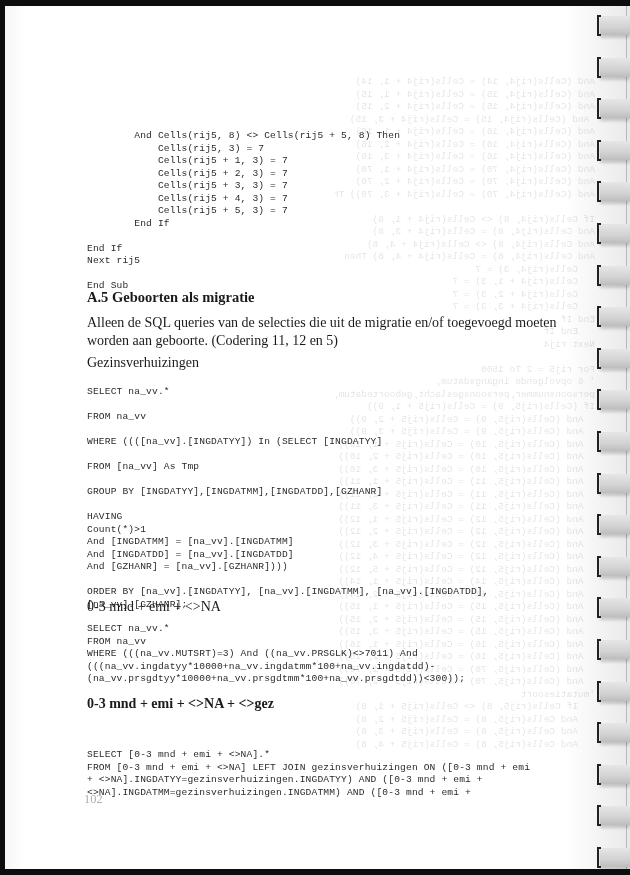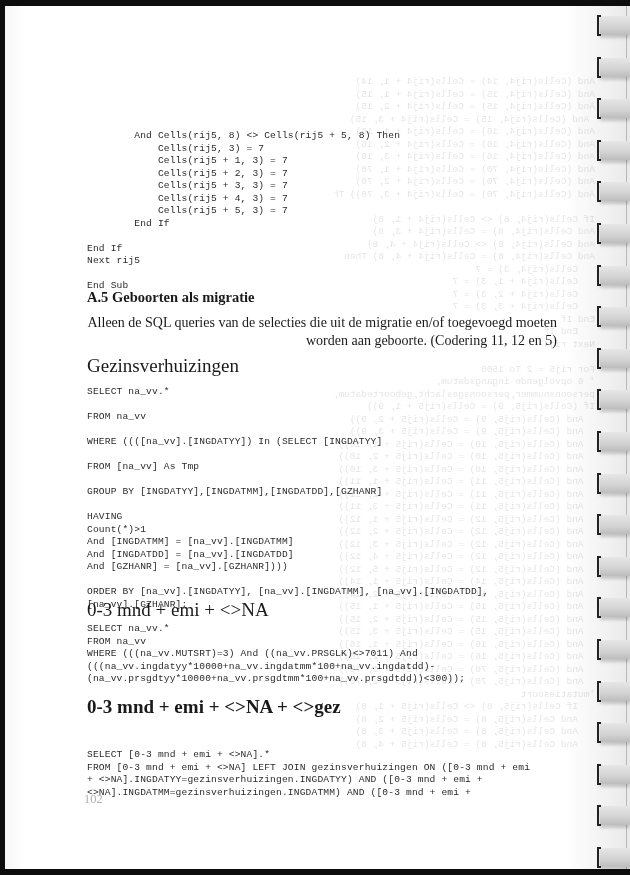--- a/index.html
+++ b/index.html
@@ -21,25 +21,24 @@
   .content { position: absolute; left: 0; top: 0; width: 562px; height: 863px; }
   .code {
     position: absolute; margin: 0;
     font-family: "Liberation Mono", "DejaVu Sans Mono", monospace;
     font-size: 9.6px; line-height: 12.5px; color: #2a2a2a;
     white-space: pre; letter-spacing: 0.15px;
   }
   .serif {
     position: absolute; font-family: "Liberation Serif", "DejaVu Serif", serif;
     color: #1a1a1a;
-    text-align: right;
   }
   .h-section { font-size: 14.5px; font-weight: bold; }
   .para { font-size: 14px; line-height: 17.5px; width: 470px; }
-  .h-sub { font-size: 19px; }
+  .h-sub { font-size: 14px; }
   .page-number { font-size: 12.5px; color: #b0b0b0; }
   .spiral-spine {
     position: absolute; left: 621px; top: 0; width: 1px; height: 863px; background: #b8b8b8;
   }
   .loop { position: absolute; left: 592px; width: 33px; height: 21px; }
   .loop .bracket {
     position: absolute; left: 0; top: 0; width: 4px; height: 21px;
     border-left: 2px solid #222; border-top: 2px solid #222; border-bottom: 2px solid #222;
     box-sizing: border-box;
   }

